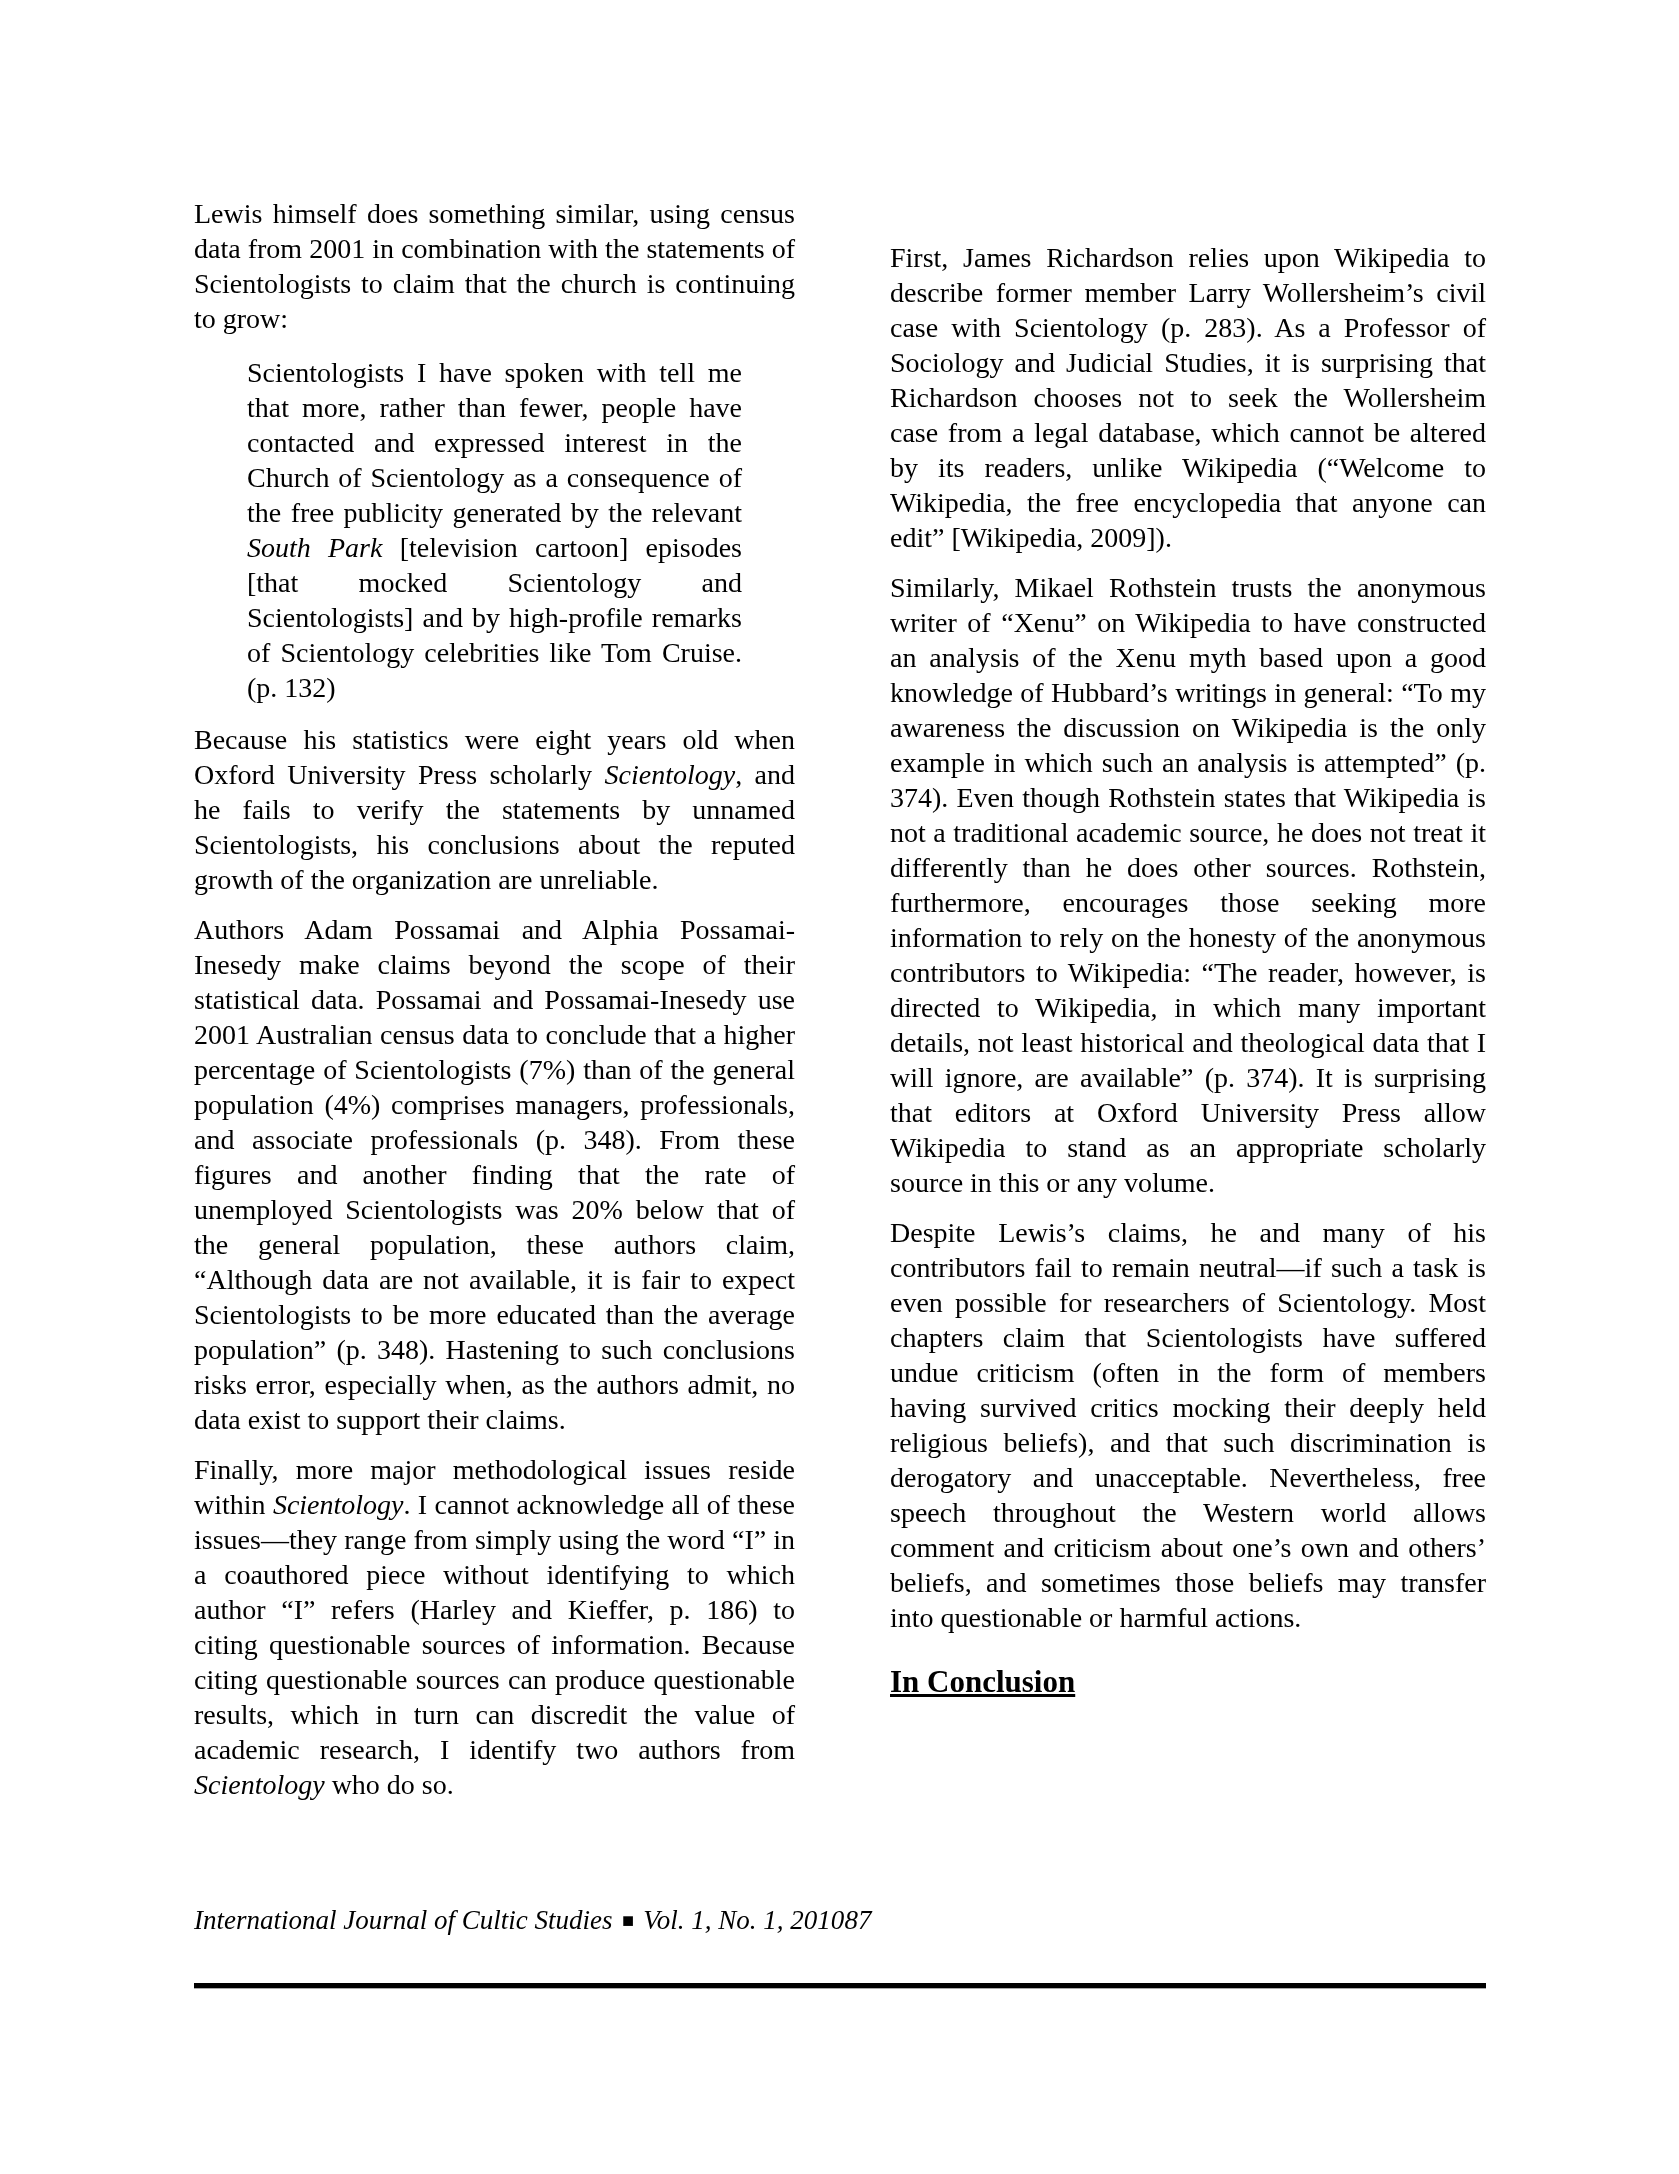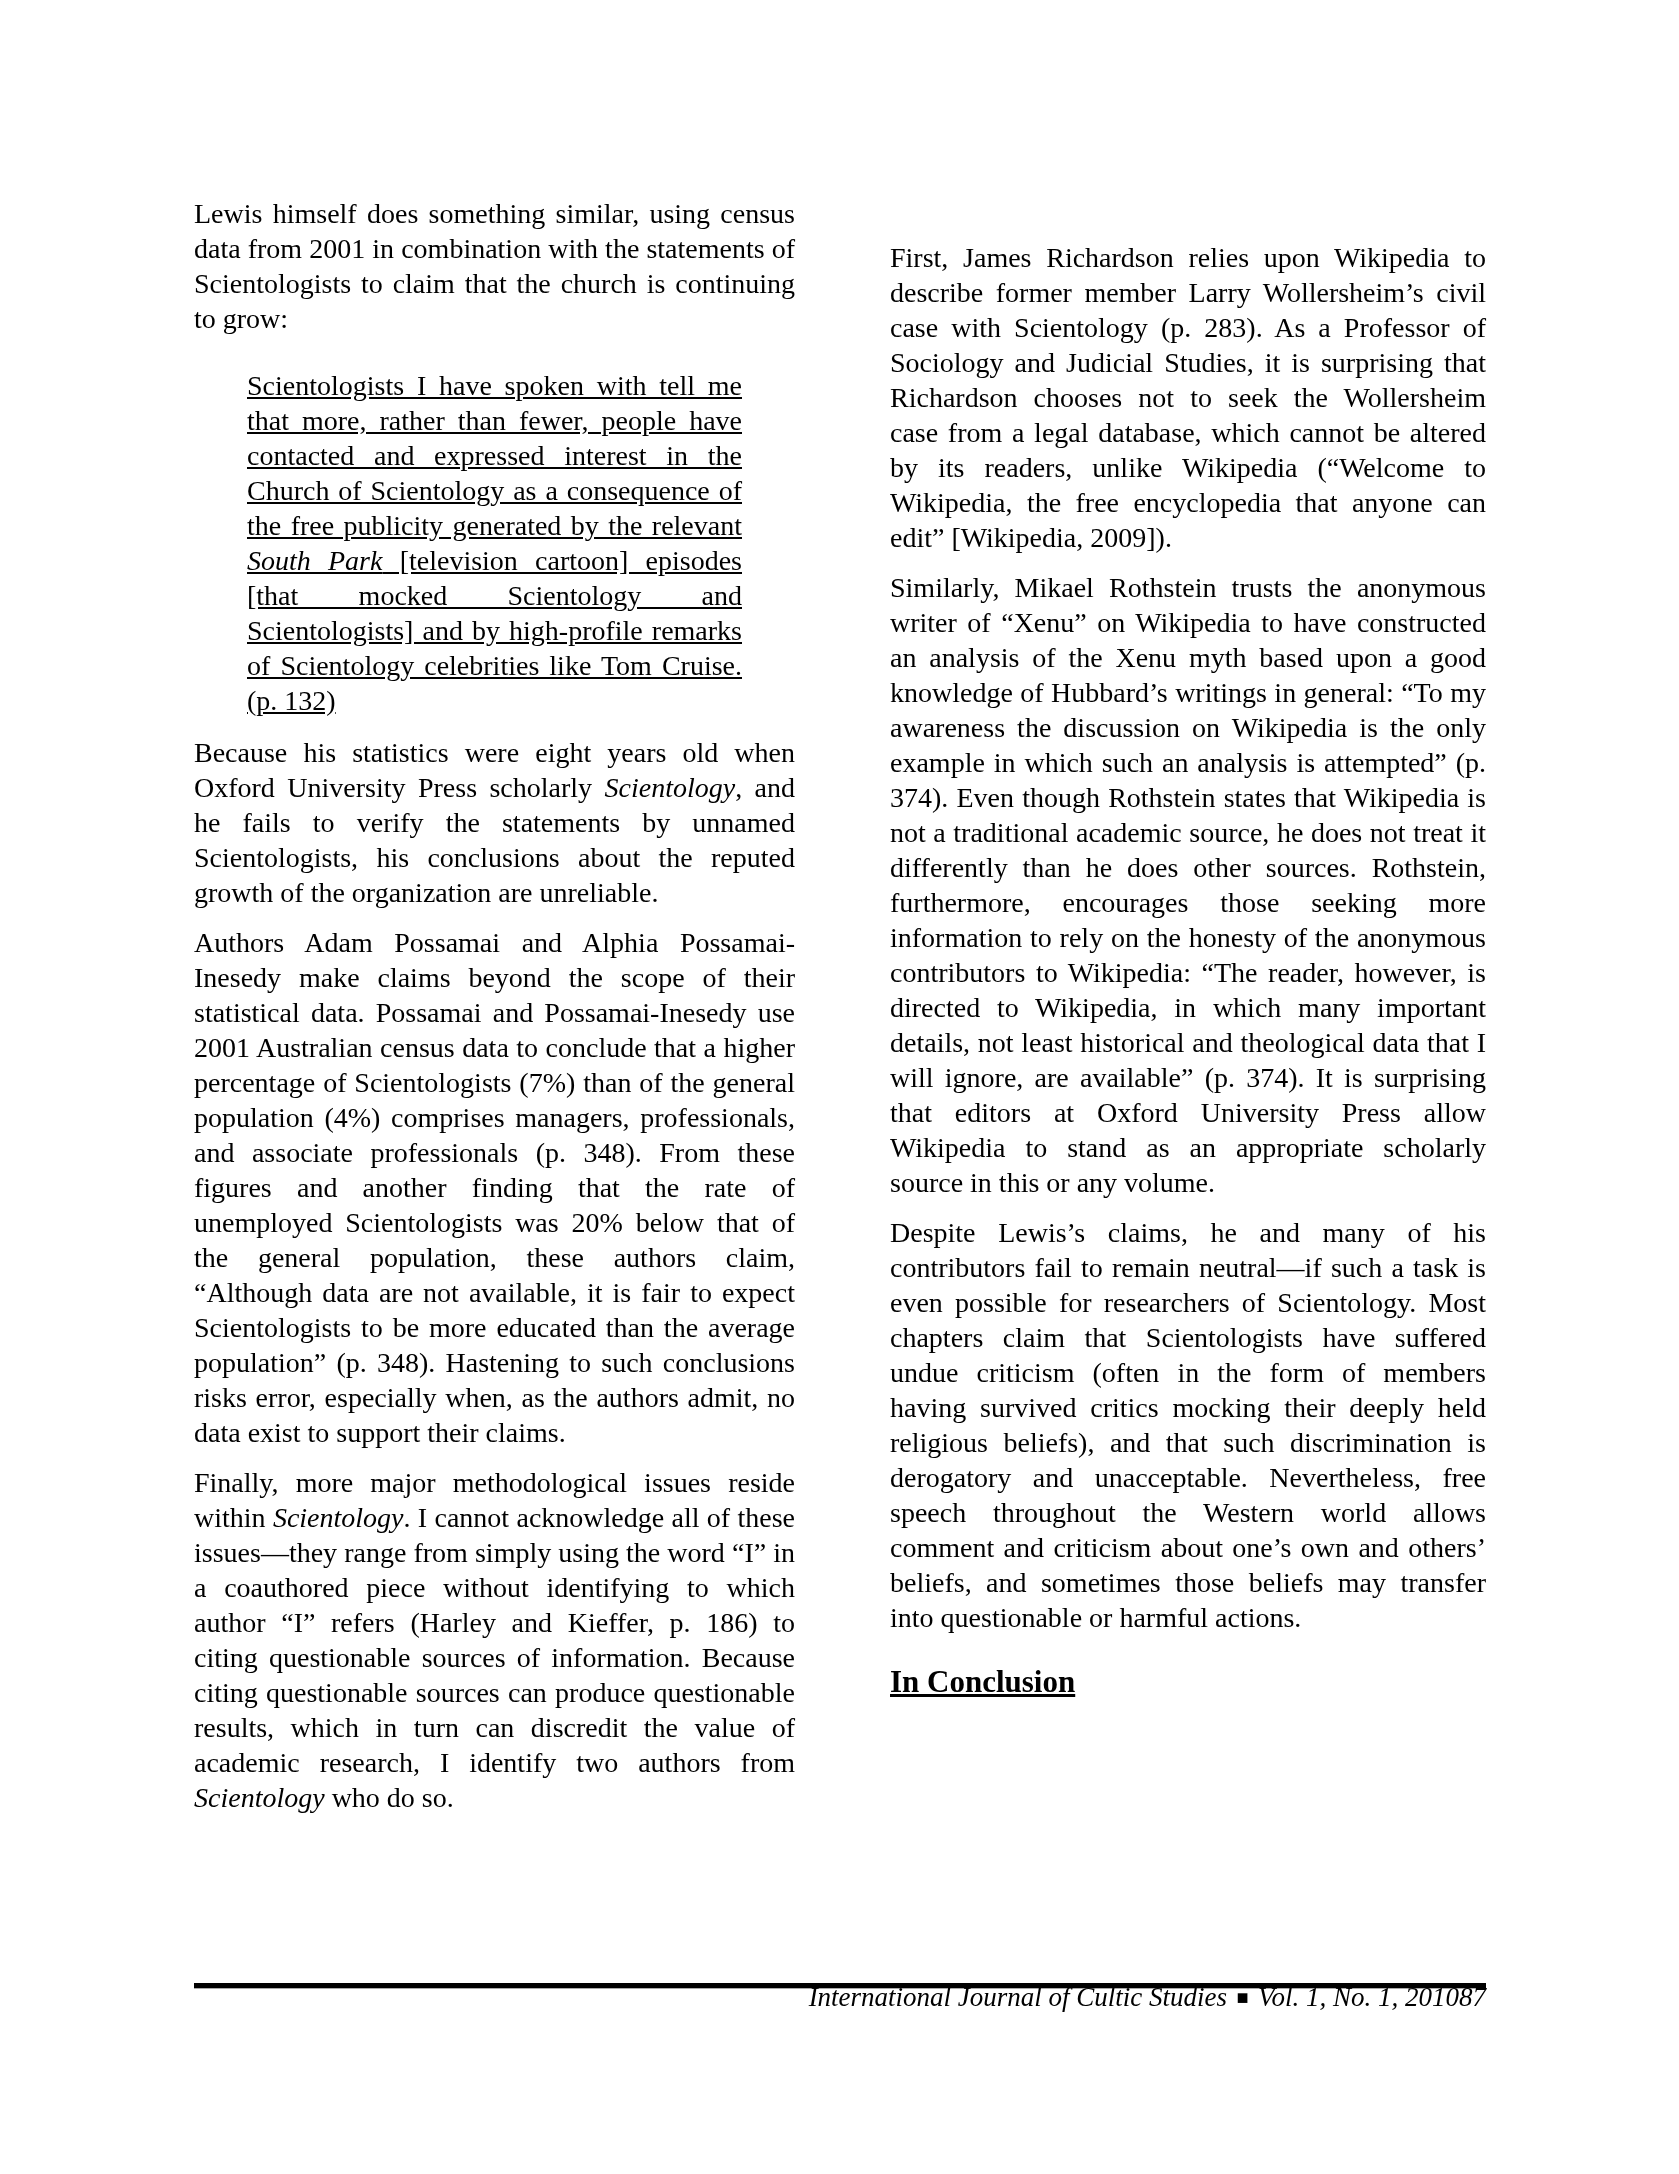--- a/index.html
+++ b/index.html
@@ -15,21 +15,21 @@
   .col {
     position: absolute;
     top: 196px;
     font-size: 28px;
     line-height: 35px;
     text-align: justify;
   }
   .col-left  { left: 194px; width: 601px; }
   .col-right { left: 890px; width: 596px; margin-top: 44px; }
   .col p { margin: 0 0 15px 0; }
-  .col blockquote { margin: 32px 53px 17px 53px; text-decoration: underline; }
+  .col blockquote { margin: 19px 53px 17px 53px; }
   .col em { font-style: italic; }
   h2 {
     font-size: 31px;
     line-height: 38px;
     font-weight: bold;
     margin: 28px 0 15px 0;
     text-align: left;
     text-decoration: underline;
   }
   .footer-rule {
@@ -37,24 +37,24 @@
     left: 194px;
     top: 1983px;
     width: 1292px;
     height: 4.7px;
     background: #000000;
     border-bottom: 1.9px solid #a8a8a8;
   }
   .footer {
     position: absolute;
     left: 194px;
-    top: 1980px;
+    top: 1903px;
     width: 1292px;
     display: flex;
-    justify-content: flex-end;
+    justify-content: flex-start;
     align-items: baseline;
     font-size: 27px;
     line-height: 34px;
     font-style: italic;
   }
   .footer .sq {
     font-style: normal;
     font-size: 20px;
     margin: 0 9.4px;
     position: relative;

